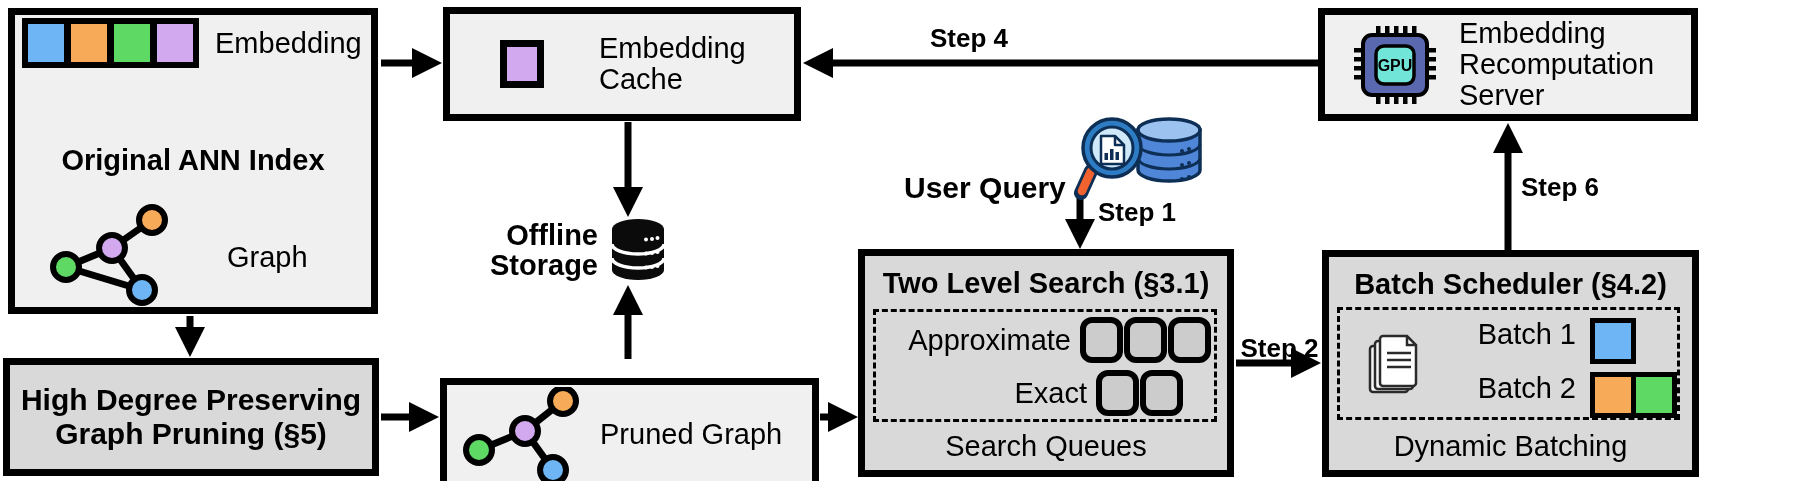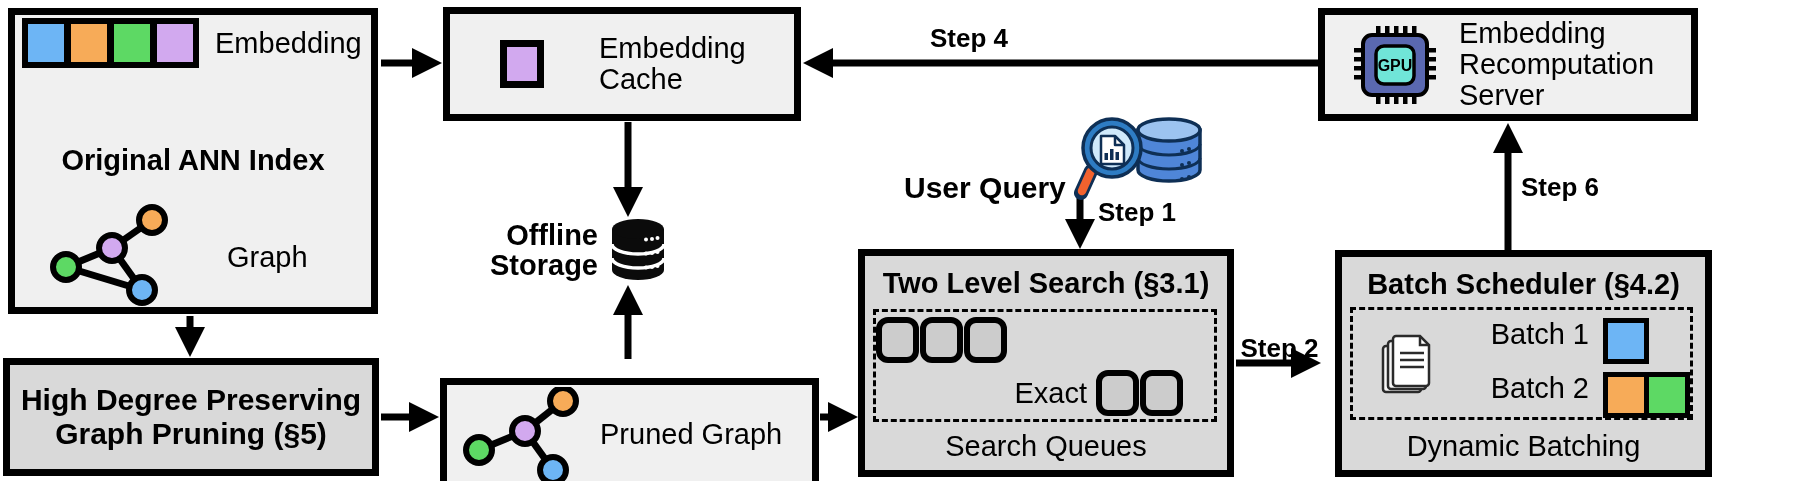--- a/index.html
+++ b/index.html
@@ -174,38 +174,39 @@
           <rect x="41.5" y="42" width="3.5" height="8"></rect>
         </g>
       </g>
     </svg>
   </div>
 
   <div class="box dark" style="left:858px;top:249px;width:376px;height:228px;">
     <div class="center-title lbl bold" style="top:12px;">Two Level Search (§3.1)</div>
     <div class="dashed" style="left:8px;top:53px;width:344px;height:113px;">
       <div class="qrow" style="left:0;top:5px;">
+        <div class="qlabel lbl">Approximate</div>
         <div class="slots">
           <div class="slot"></div>
           <div class="slot"></div>
           <div class="slot"></div>
         </div>
       </div>
       <div class="qrow" style="left:16px;top:58px;">
         <div class="qlabel lbl">Exact</div>
         <div class="slots">
           <div class="slot"></div>
           <div class="slot"></div>
         </div>
       </div>
     </div>
     <div class="caption lbl">Search Queues</div>
   </div>
 
-  <div class="box dark" style="left:1322px;top:250px;width:377px;height:227px;margin-left:13px;">
+  <div class="box dark" style="left:1322px;top:250px;width:377px;height:227px;">
     <div class="center-title lbl bold" style="top:12px;">Batch Scheduler (§4.2)</div>
     <div class="dashed" style="left:8px;top:50px;width:343px;height:113px;">
       <svg class="abs" style="left:26px;top:24px;" width="60" height="62" viewBox="0 0 60 62">
         <rect x="4" y="12" width="38" height="46" rx="3" fill="#f7f7f7" stroke="#2a2a2a" stroke-width="2.5"></rect>
         <rect x="9" y="7" width="38" height="48" rx="3" fill="#f7f7f7" stroke="#2a2a2a" stroke-width="2.5"></rect>
         <path d="M17,2 h24 l9,9 v38 a3,3 0 0 1 -3,3 h-30 a3,3 0 0 1 -3,-3 v-44 a3,3 0 0 1 3,-3 z" fill="#fff" stroke="#2a2a2a" stroke-width="2.5"></path>
         <path d="M41,2 v9 h9" fill="none" stroke="#2a2a2a" stroke-width="2.5"></path>
         <g stroke="#2a2a2a" stroke-width="2.5">
           <line x1="21" y1="19" x2="45" y2="19"></line>
           <line x1="21" y1="26" x2="45" y2="26"></line>

